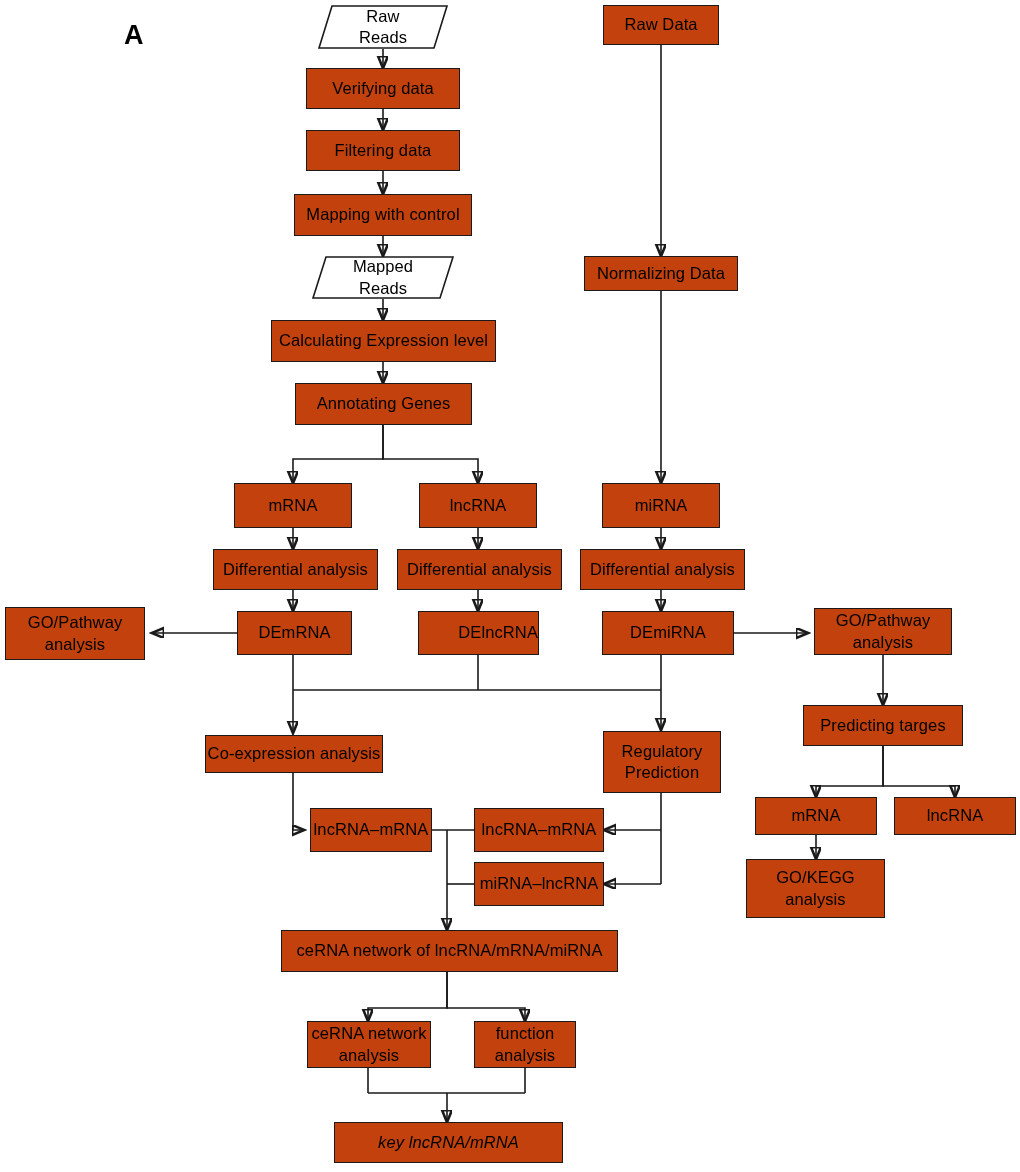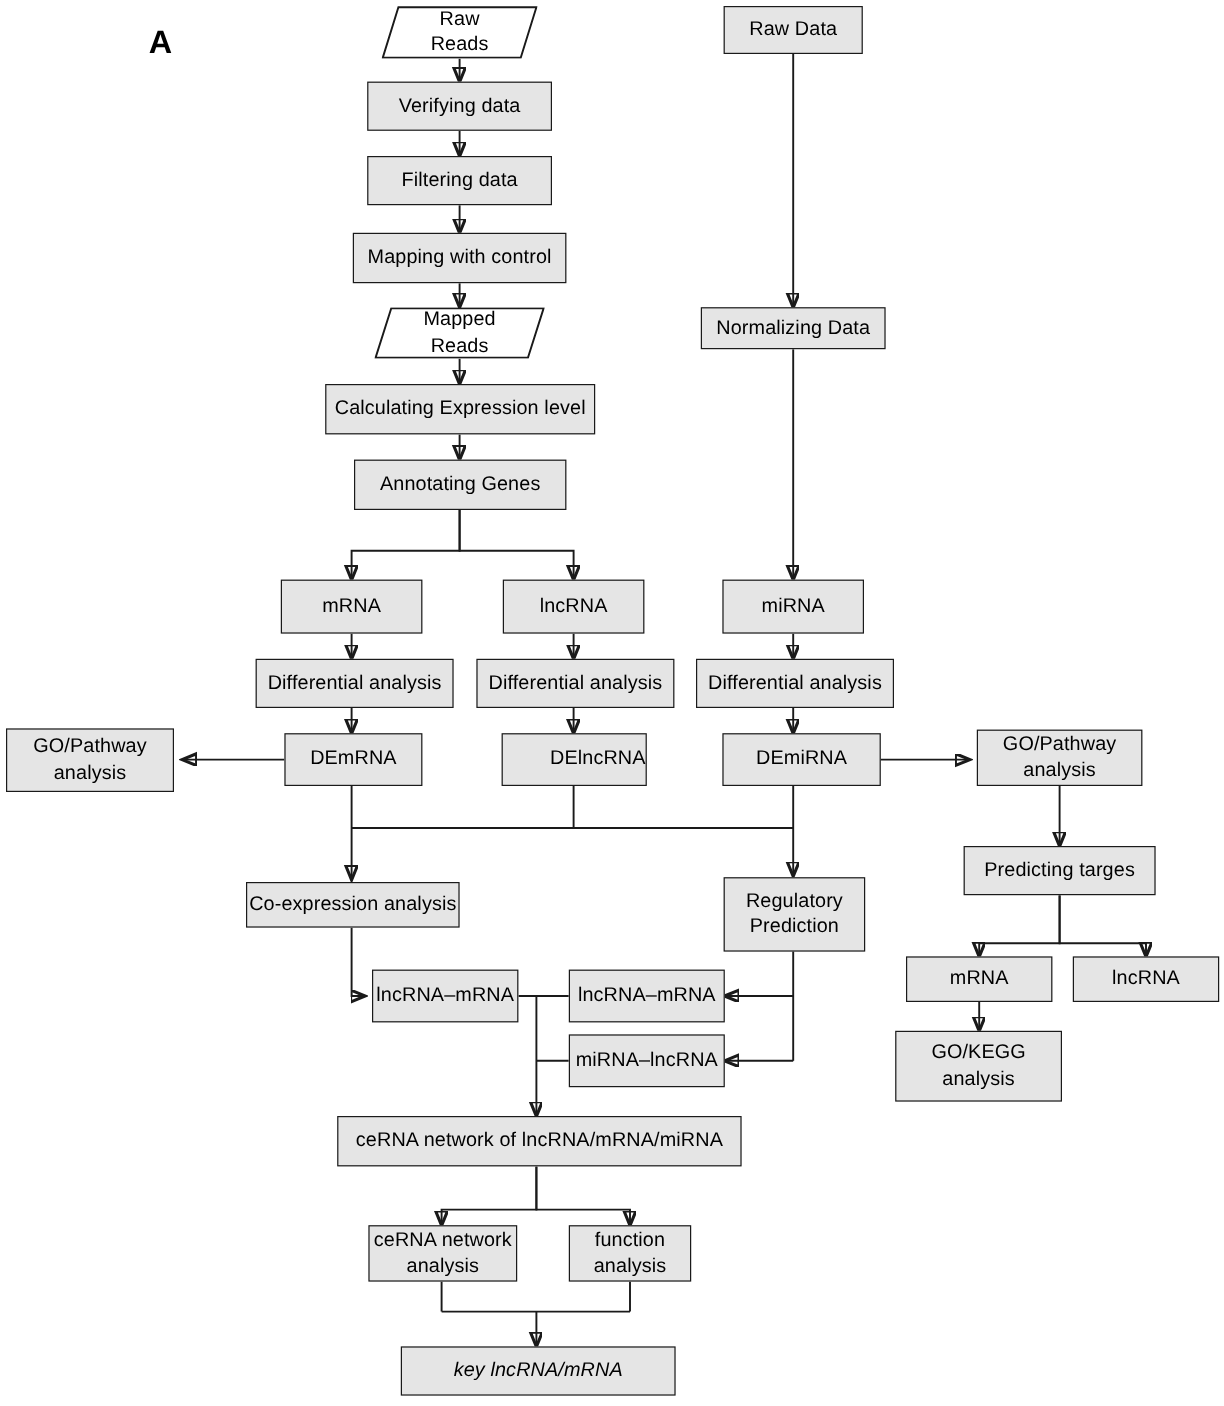--- a/index.html
+++ b/index.html
@@ -24,21 +24,21 @@
   }
   svg.wires line, svg.wires path, svg.wires polyline {
     stroke: #1a1a1a;
     stroke-width: 1.6;
     fill: none;
   }
   .node {
     position: absolute;
     box-sizing: border-box;
     border: 1.6px solid #1a1a1a;
-    background: #e5e5e5;
+    background: #c2410c;
     display: flex;
     align-items: center;
     justify-content: center;
     text-align: center;
     color: #000000;
     font-size: 16.5px;
     line-height: 1.28;
     letter-spacing: 0.1px;
   }
   .node.para {

